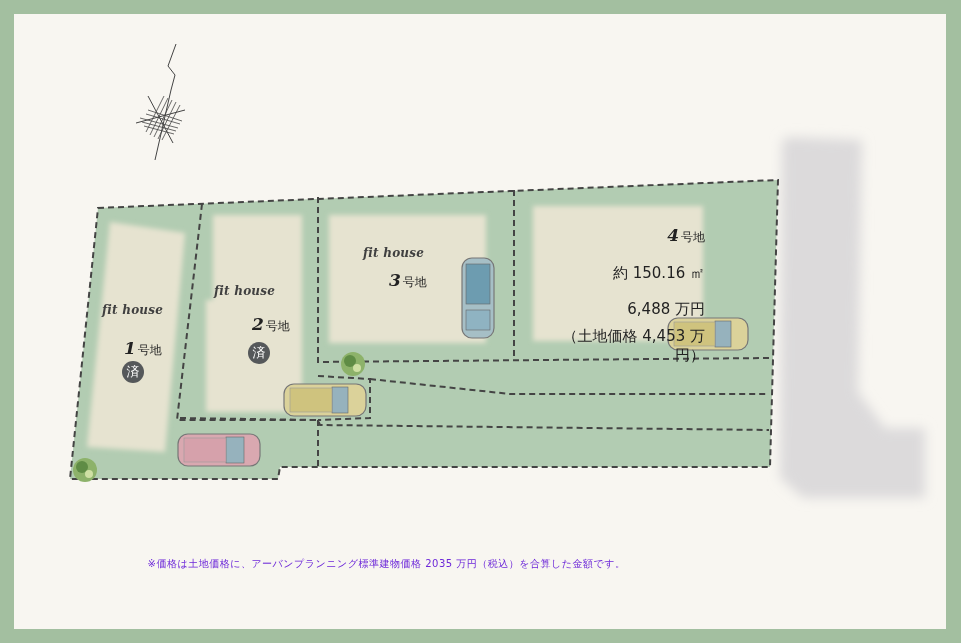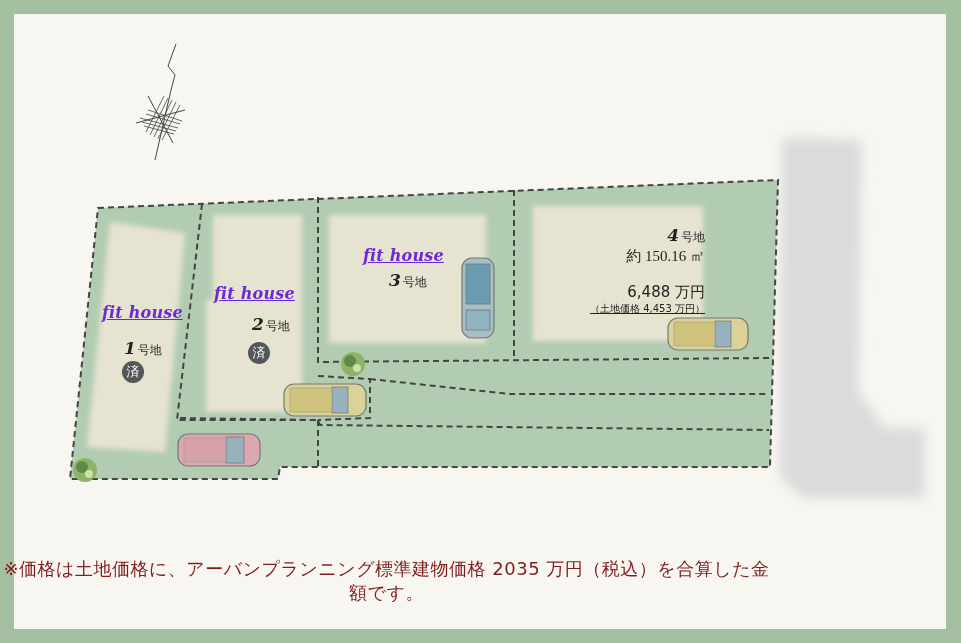--- a/index.html
+++ b/index.html
@@ -1,30 +1,30 @@
 <!DOCTYPE html>
 <html><head>
 <meta charset="utf-8">
 <style>
   html, body { margin:0; padding:0; }
   body { width:961px; height:643px; background:#a3bfa0; position:relative; overflow:hidden;
          font-family:"DejaVu Sans", sans-serif; }
   .canvas { position:absolute; left:14px; top:14px; width:932px; height:615px; background:#f8f6f1; overflow:hidden; }
   svg.map { position:absolute; left:-14px; top:-14px; width:961px; height:643px; }
   .fit { position:absolute; font-family:"DejaVu Serif", serif; font-weight:bold; font-style:italic;
-         color:#6d28d9; font-size:16px; letter-spacing:0.2px; white-space:nowrap;text-decoration:underline; }
+         color:#404040; font-size:12px; letter-spacing:0.2px; white-space:nowrap; }
   .lotnum { position:absolute; font-size:12px; color:#222; white-space:nowrap; }
   .lotnum b { font-family:"DejaVu Serif", serif; font-style:italic; font-size:17px; font-weight:bold; margin-right:2px; }
   .sold { position:absolute; width:22px; height:22px; border-radius:50%; background:#55585a; color:#fff;
           font-size:13px; line-height:22px; text-align:center; }
-  .note { position:absolute; left:0; width:773px; top:557px; text-align:center; font-size:18px; color:#7f1d1d; letter-spacing:0.5px; }
+  .note { position:absolute; left:0; width:773px; top:557px; text-align:center; font-size:10px; color:#6d28d9; letter-spacing:0.5px; }
   .info4 { position:absolute; left:555px; top:225px; width:150px; text-align:right; color:#222; }
-  .info4 .area { font-size:15px; margin-top:1px;font-family:Liberation Serif, serif; }
+  .info4 .area { font-size:15px; margin-top:18px; }
   .info4 .price { font-size:15px; margin-top:17px; }
-  .info4 .land { font-size:10px; margin-top:0px;text-decoration:underline; }
+  .info4 .land { font-size:15px; margin-top:8px; }
 </style>
 </head>
 <body>
 
 <div class="canvas">
   <svg class="map" viewBox="0 0 961 643">
     <defs>
       <filter id="blur8" x="-20%" y="-20%" width="140%" height="140%">
           <feGaussianBlur stdDeviation="6"></feGaussianBlur>
         </filter>

